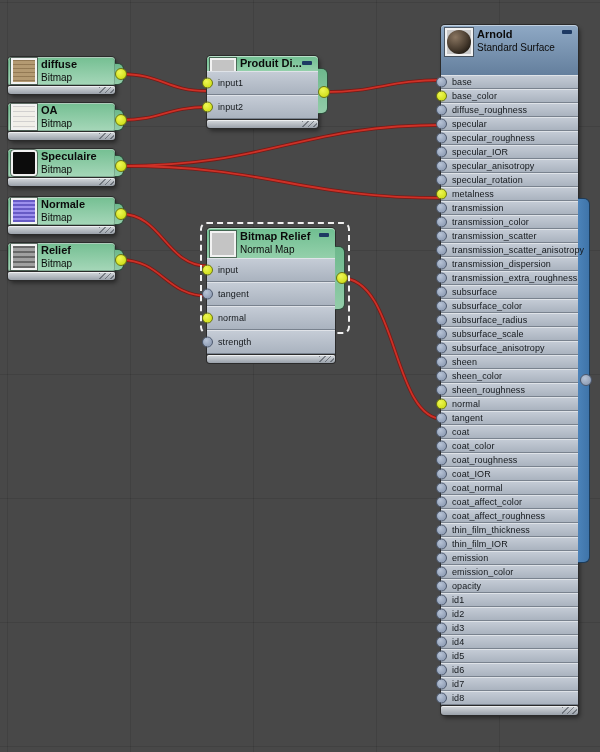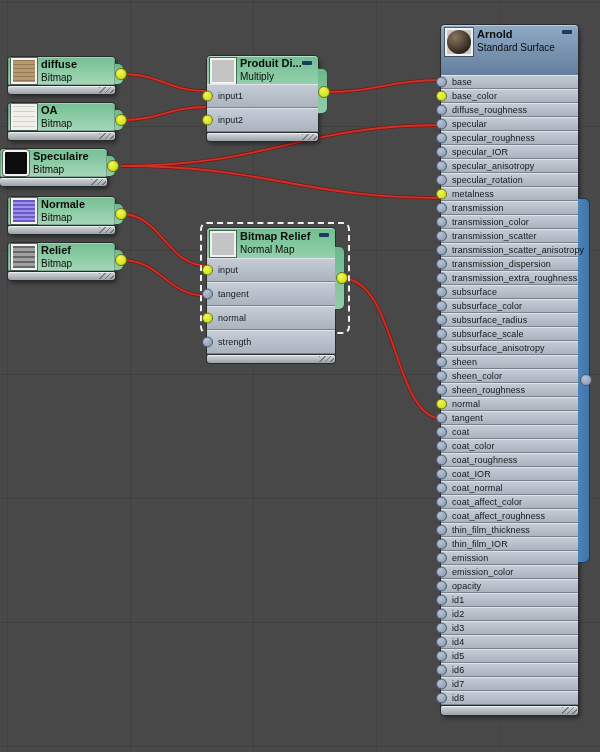--- a/index.html
+++ b/index.html
@@ -56,21 +56,21 @@
     outline:1px solid rgba(30,30,30,.55);z-index:2;}
   [data-thumb="wood"] .thumb{background:#b49a72 repeating-linear-gradient(180deg, rgba(120,95,60,.55) 0 1px, transparent 1px 4px);}
   [data-thumb="paper"] .thumb{background:#f1efe9 repeating-linear-gradient(180deg, rgba(150,150,160,.35) 0 1px, transparent 1px 5px);}
   [data-thumb="black"] .thumb{background:#0c0c0c;border-radius:3px;}
   [data-thumb="normal"] .thumb{background:#8a7ce4 repeating-linear-gradient(180deg, rgba(60,50,160,.45) 0 2px, rgba(190,180,255,.35) 2px 4px);}
   [data-thumb="relief"] .thumb{background:#8b8b8b repeating-linear-gradient(180deg, rgba(50,50,50,.4) 0 2px, rgba(200,200,200,.35) 2px 5px);}
   .bm .txt{position:absolute;left:33px;top:1px;z-index:2;}
   .bm .tab{right:-9px;top:6px;width:13px;height:22px;}
   .bm .outsock{right:-12px;top:11px;}
   
-  .op .head{position:relative;height:28px;border-radius:4px 4px 0 0;
+  .op .head{position:relative;height:15px;border-radius:4px 4px 0 0;
     background:linear-gradient(#6fbe90,#94d0ab);
     box-shadow:inset 0 1px 0 rgba(255,255,255,.5);z-index:1;}
   .op .head .thumb{top:2px;}
   .op .head .txt{position:absolute;left:33px;top:1px;}
   .op .row{height:24px;}
   .op .rows{z-index:1;}
   .sel{position:absolute;border:2px dashed #f0f0f0;border-radius:7px;}
   
   .arnold{left:441px;top:25px;width:137px;}
   .arnold .head{position:relative;height:50px;border-radius:4px 4px 0 0;
@@ -132,21 +132,21 @@
     <div class="thumb"></div>
     <div class="txt">
         <div class="ttl">OA</div>
       <div class="sub">Bitmap</div>
       </div>
   </div>
   <div class="footer"></div>
   <div class="outsock"></div>
 </div>
 
-<div class="node bm" style="left:0;top:149px;" data-thumb="black">
+<div class="node bm" style="left:8px;top:149px;" data-thumb="black">
   <div class="tab green"></div>
   <div class="body">
     <div class="thumb"></div>
     <div class="txt">
         <div class="ttl">Speculaire</div>
       <div class="sub">Bitmap</div>
       </div>
   </div>
   <div class="footer"></div>
   <div class="outsock"></div>

